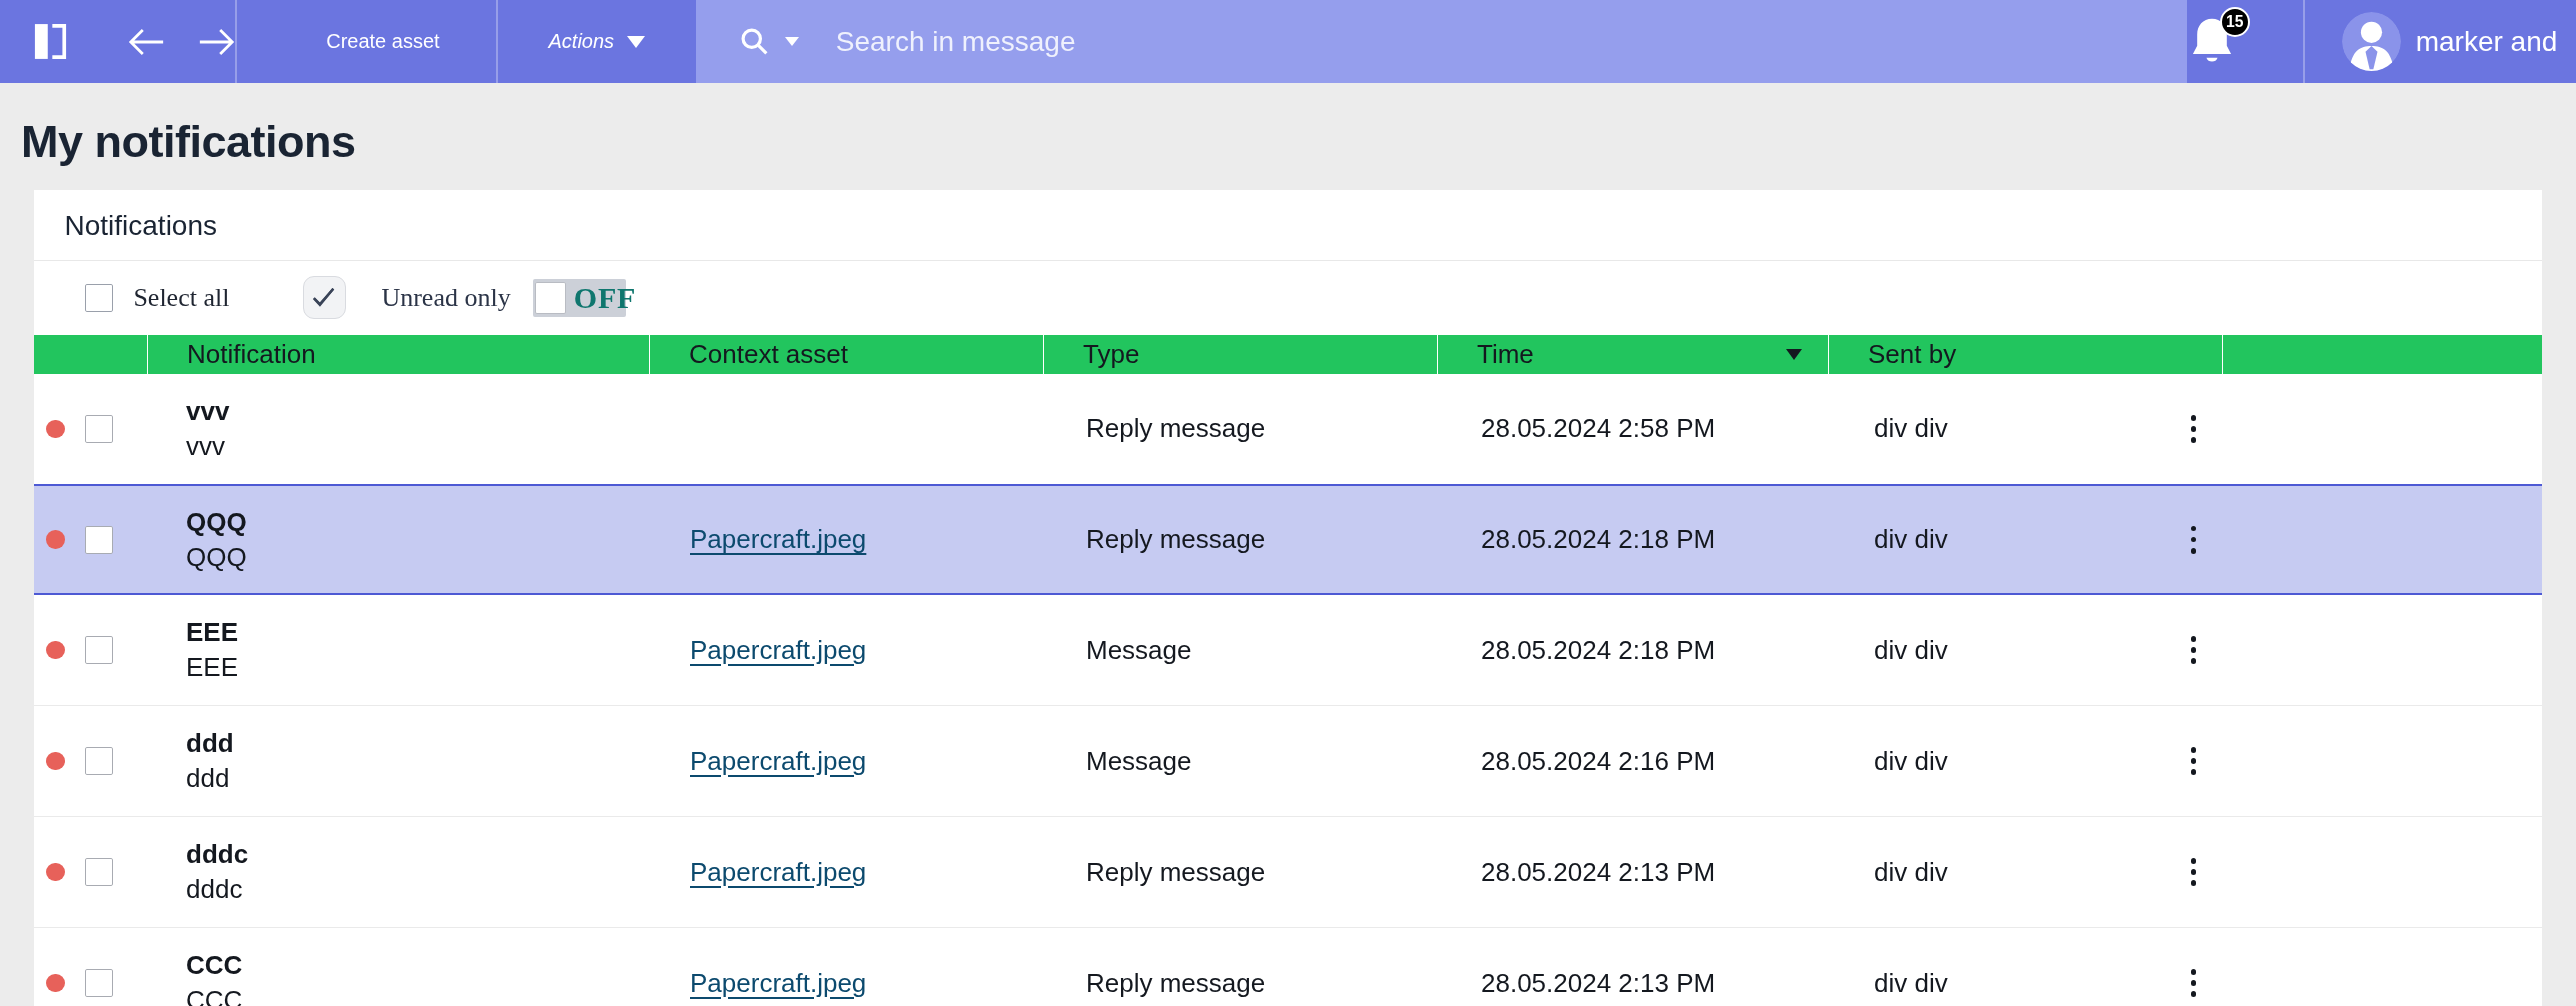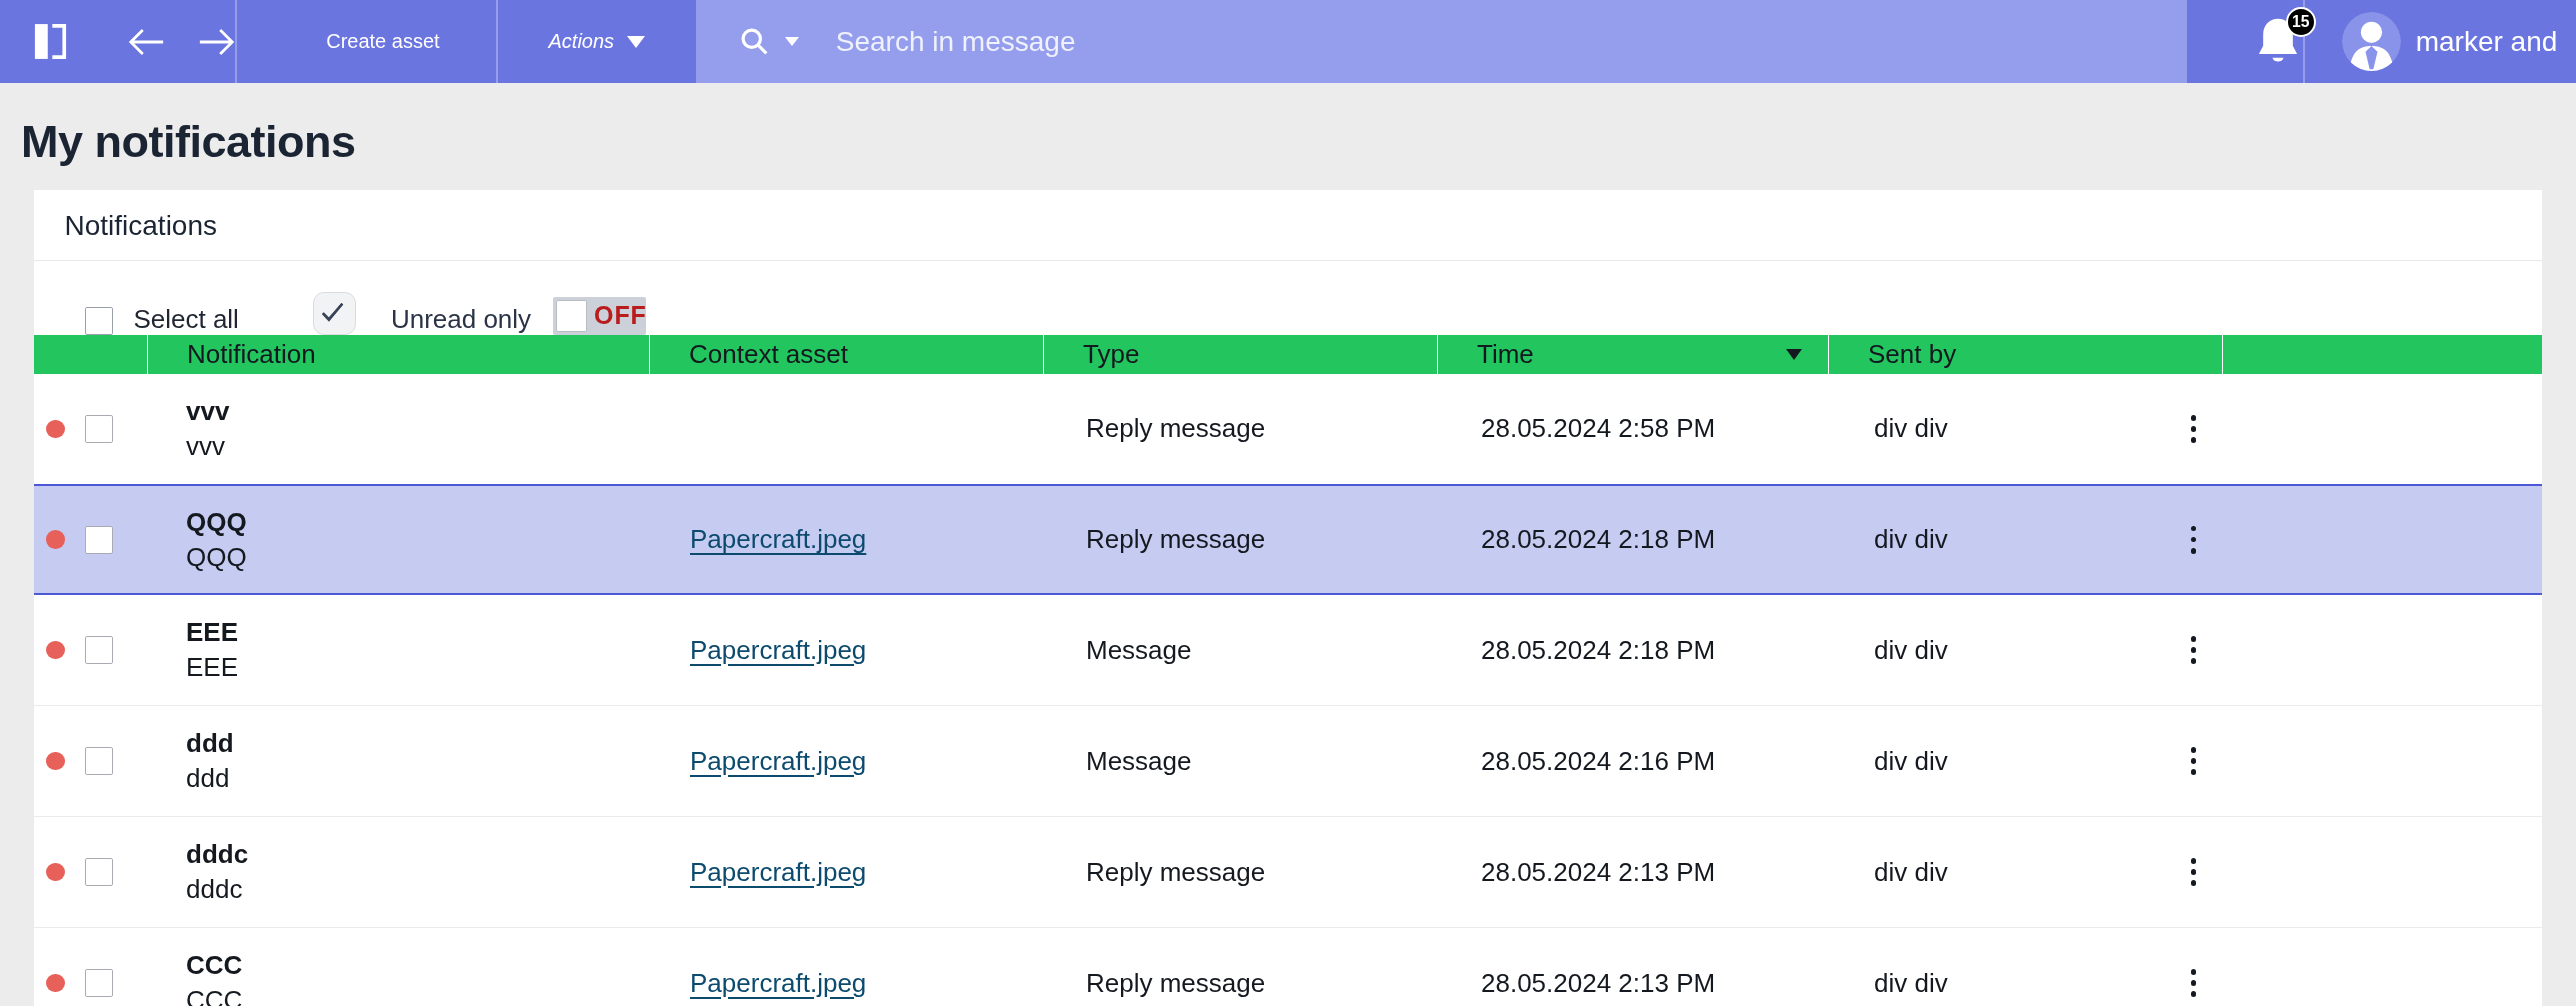--- a/index.html
+++ b/index.html
@@ -16,45 +16,45 @@
   .tb-btn { font-size:20px; }
   .sidebar-toggle { margin-left:34px; }
   .nav-arrows { margin-left:61px; display:flex; gap:33px; }
   .create-asset { width:226px; margin-left:33px; }
   .actions-btn { width:198px; gap:13px;font-style:italic; }
   .caret-down { width:0; height:0; border-left:9.3px solid transparent; border-right:9.3px solid transparent; border-top:12px solid #fff; display:inline-block; }
   .caret-sm { border-left:7.4px solid transparent; border-right:7.4px solid transparent; border-top:9.3px solid #fff; }
   .searchbar { width:1491px; background:#959eed; display:flex; align-items:center; padding-left:43px; cursor:text; }
   .search-placeholder { color:rgba(255,255,255,0.85); font-size:28px; margin-left:37px; }
   .searchbar .caret-sm { margin-left:15px; }
-  .bell-sec { width:116px; justify-content:flex-end;padding-left:19px; }
+  .bell-sec { width:116px; justify-content:flex-start; }
   .bell-wrap { position:relative; width:50px; height:54px; }
   .badge { position:absolute; top:-7.4px; right:-13px; width:30px; height:30px; background:#000; border:2.8px solid #fff; border-radius:50%; color:#fff; font-size:15.7px; font-weight:bold; display:flex; align-items:center; justify-content:center; }
   .user-sec { flex:1; padding-left:37px; gap:15px; cursor:pointer; }
   .username { font-size:28px; white-space:nowrap; overflow:hidden; }
   
   .page-title { font-size:45px; font-weight:700; color:#1a2433; margin:33px 0 0 21px; letter-spacing:-0.5px; }
   .overview-row { display:flex; align-items:center; margin:13px 54px 0 21px; }
   .overview-title { font-size:26px; font-weight:700; color:#1a2433; flex:1; }
   .ov-icon { background:none; border:none; cursor:pointer; display:flex; align-items:center; justify-content:center; }
   .kebab { display:flex; flex-direction:column; gap:6.5px; background:none; border:none; cursor:pointer; padding:3.7px; }
   .kebab i { width:6.5px; height:6.5px; border-radius:50%; background:#2b3648; }
   .overview-row .kebab { margin-left:41px; }
   
   .card { margin:22px 34px 0 34px; background:#fff; }
   .card-title { font-size:28px; color:#1a2433; padding:20.4px 0 17.6px 30.5px; }
   .card-divider { border-top:0.9px solid #e8e8e8; }
-  .controls { height:74px; display:flex; align-items:flex-end; padding-left:51px; }
+  .controls { height:74px; display:flex; align-items:center; padding-left:51px;font-family:Liberation Serif, serif; }
   .checkbox { width:28px; height:28px; border:1.9px solid #9aa0ab; background:#fff; border-radius:1.9px; flex:0 0 auto; cursor:pointer; }
   .select-all-label { font-size:26px; margin-left:20.4px; color:#1f2531; cursor:pointer; }
   .mark-read-btn { width:43px; height:43px; margin-left:74px; border:1.9px solid #d9dbe0; background:#f2f3f5; border-radius:11px; display:flex; align-items:center; justify-content:center; cursor:pointer; }
   .unread-label { font-size:26px; color:#2b3447; margin-left:35px; }
   .toggle { width:93px; height:38px; margin-left:22px; background:#ccd0d8; border-radius:1.9px; position:relative; display:flex; align-items:center; cursor:pointer; }
   .toggle-knob { position:absolute; left:2.8px; top:2.8px; width:31px; height:32px; background:#fff; border:0.9px solid #b9bcc3; border-radius:1.9px; }
-  .toggle-label { position:absolute; left:41px; right:4px; text-align:center; color:#b91c1c; font-size:25px; font-weight:700; letter-spacing:0.9px; }
+  .toggle-label { position:absolute; left:41px; right:4px; text-align:center; color:#0f766e; font-size:30px; font-weight:700; letter-spacing:0.9px; }
   
   .grid { display:grid; grid-template-columns:113px 502px 394px 394px 391px 394px 1fr; }
   .thead { background:#22c55e; height:39px; font-size:26px; color:#14181f; align-items:center; }
   .thead .cell { height:39px; display:flex; align-items:center; padding-left:39px; cursor:pointer; }
   .thead .cell + .cell { border-left:1.9px solid #fff; }
   .th-time { justify-content:space-between; padding-right:26px; }
   .sort-caret { width:0; height:0; border-left:8.3px solid transparent; border-right:8.3px solid transparent; border-top:11px solid #14181f; }
   .row { height:111px; border-bottom:0.9px solid #eaeaea; background:#fff; cursor:pointer; }
   .row .cell { display:flex; align-items:center; font-size:26px; color:#14181f; }
   .cell-status { padding-left:12px; }

